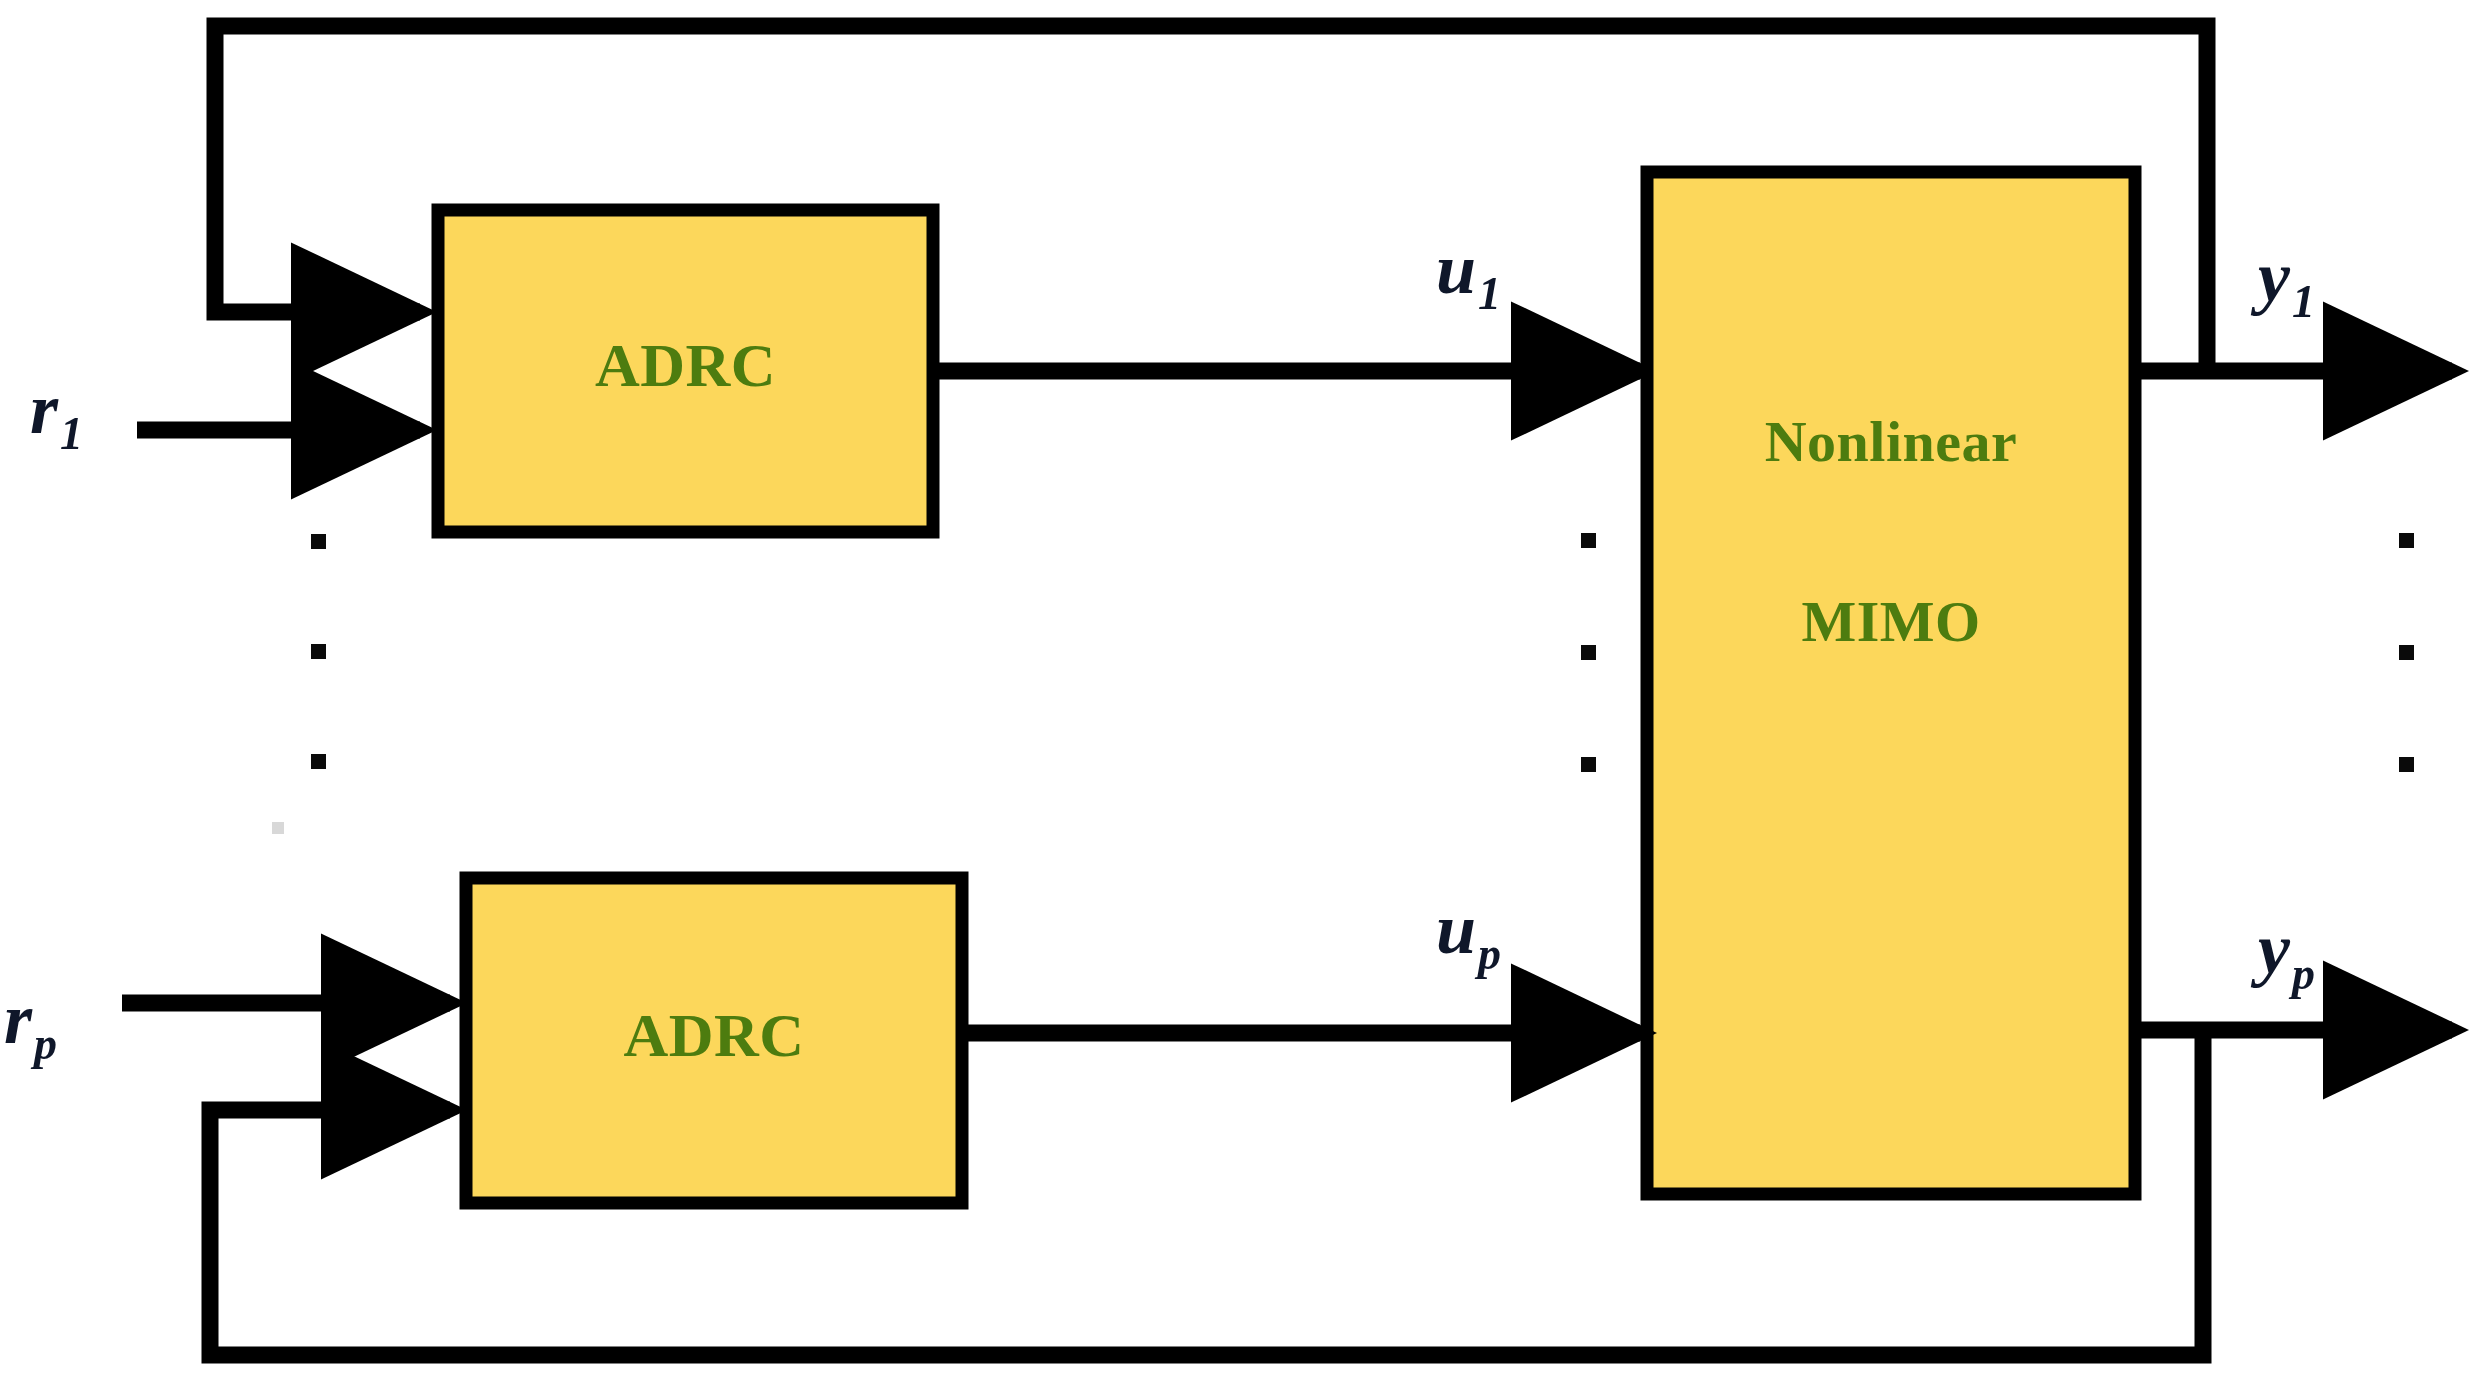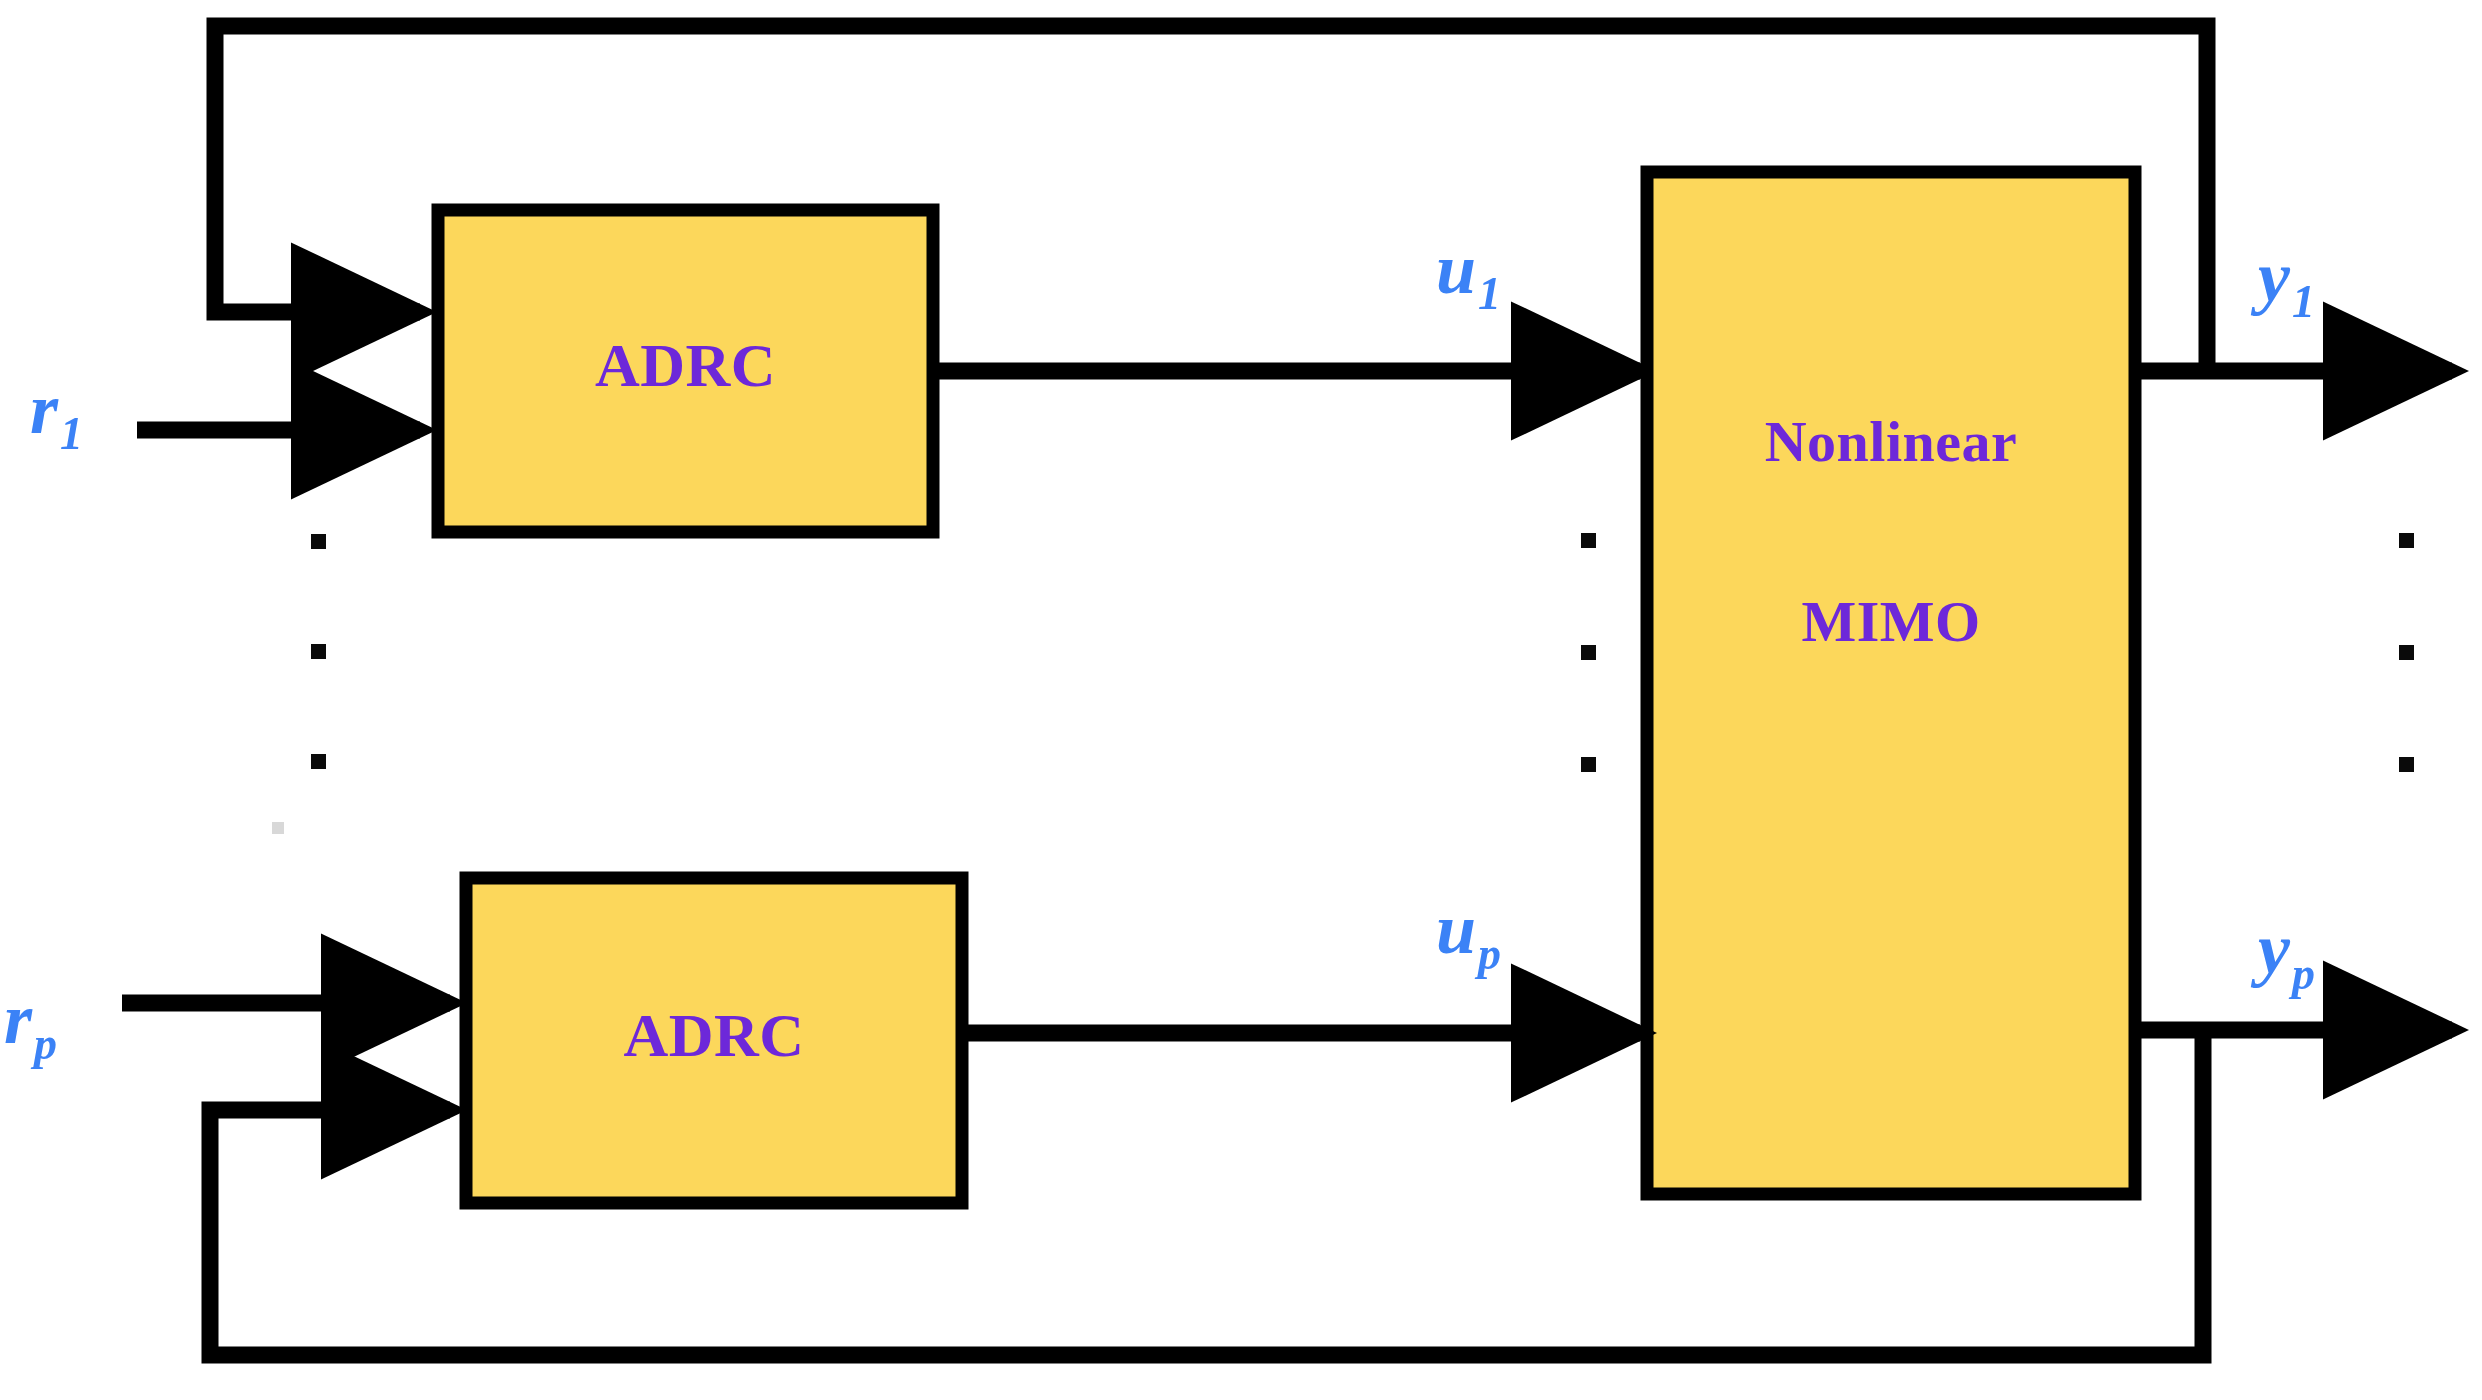--- a/index.html
+++ b/index.html
@@ -24,38 +24,38 @@
     top: 0;
     width: 2482px;
     height: 1400px;
     display: block;
   }
   .blk-label {
     position: absolute;
     text-align: center;
     font-family: "Liberation Serif", "DejaVu Serif", serif;
     font-weight: bold;
-    color: #6d28d9;
+    color: #4d7c0f;
     white-space: nowrap;
     letter-spacing: 0.5px;
     pointer-events: none;
   }
   .adrc-text {
     font-size: 62px;
   }
   .mimo-text {
     font-size: 58px;
     line-height: 1.05;
   }
   .sig-label {
     position: absolute;
     font-family: "Liberation Serif", "DejaVu Serif", serif;
     font-style: italic;
     font-weight: bold;
-    color: #3b82f6;
+    color: #0f172a;
     white-space: nowrap;
     pointer-events: none;
   }
   .sig-main {
     font-size: 72px;
   }
   .sig-sub {
     font-size: 46px;
     font-style: italic;
     position: relative;

